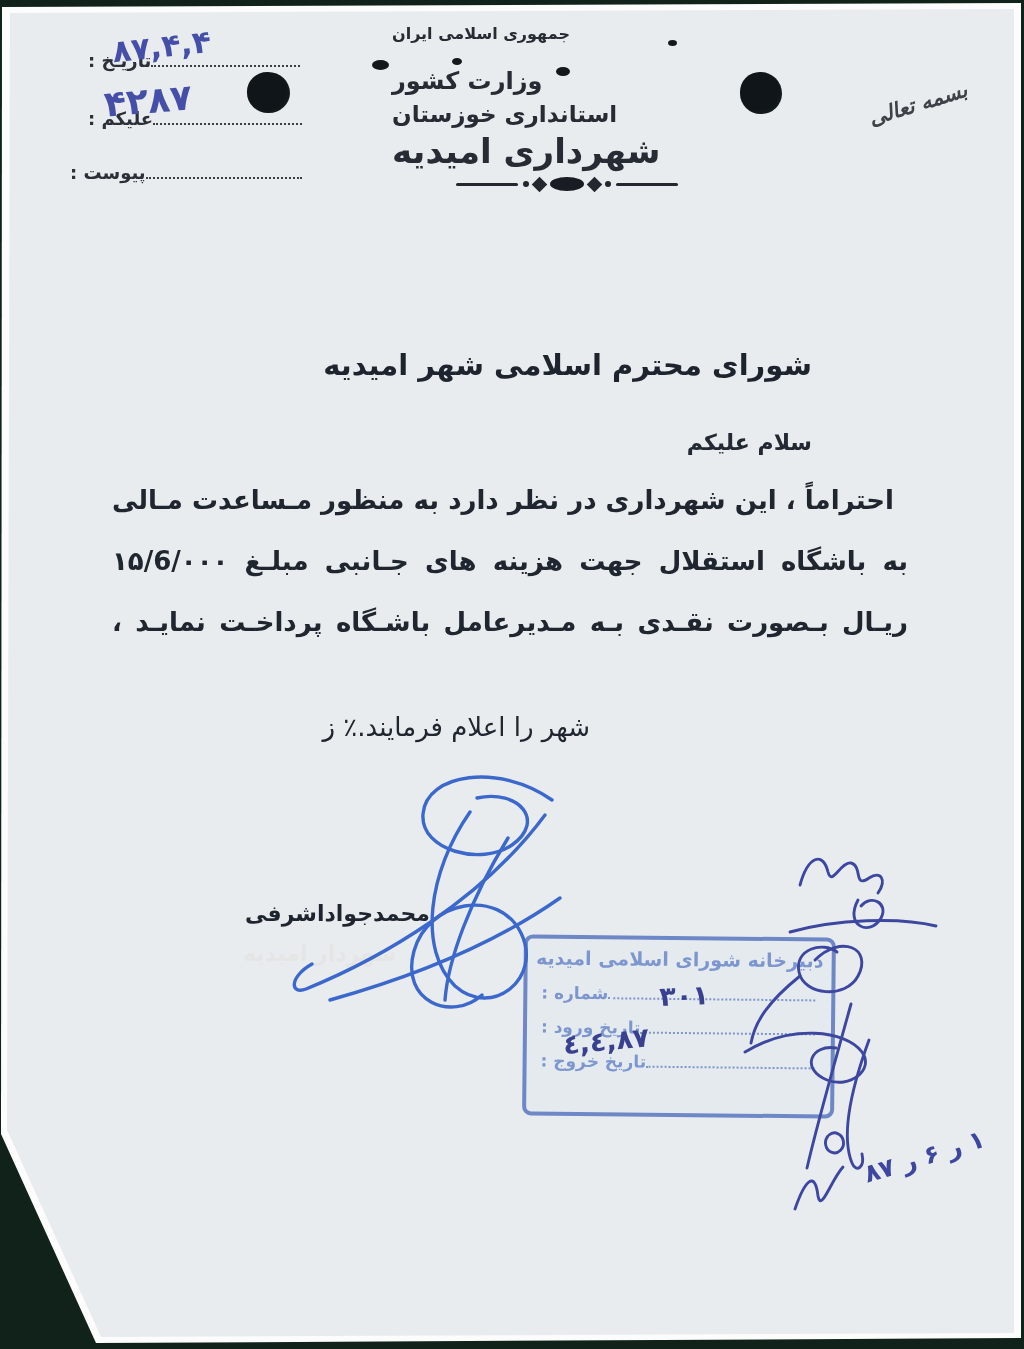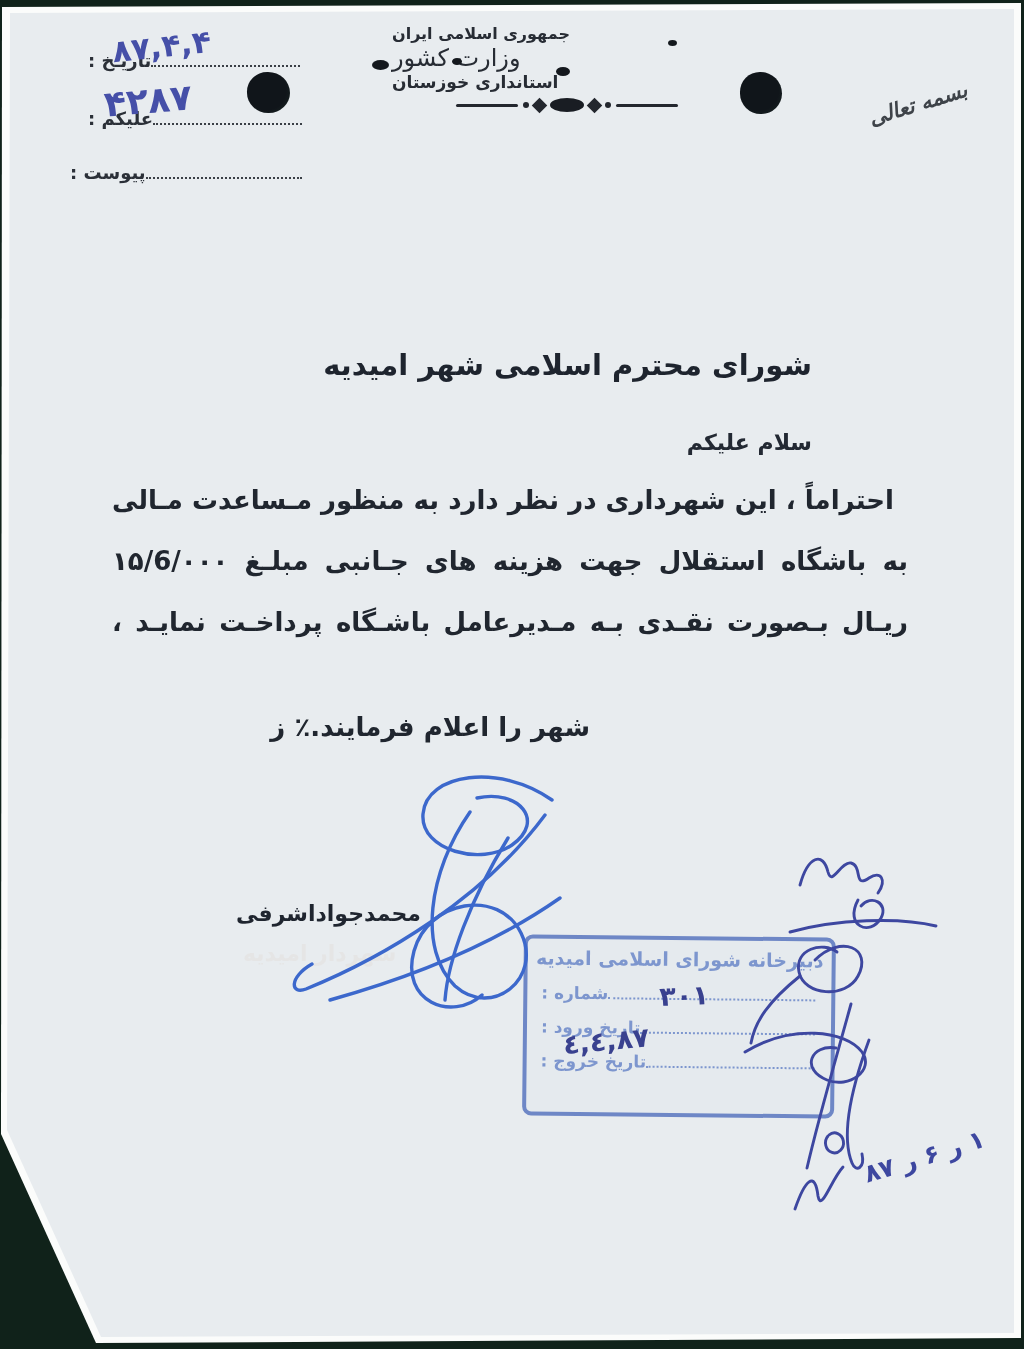--- a/index.html
+++ b/index.html
@@ -19,22 +19,22 @@
   .paper{
     position:absolute;inset:0;background:#e8ecef;
     clip-path:polygon(10px 13px,1014px 9px,1014px 1333px,101px 1337px,7px 1130px);
   }
   .abs{position:absolute;}
   .rtl{direction:rtl;unicode-bidi:embed;}
 
   
   .lh{left:392px;top:24px;width:350px;text-align:left;color:#272c34;}
   .lh-country{font-size:16px;font-weight:bold;letter-spacing:.5px;}
-  .lh-ministry{font-size:24px;font-weight:normal;margin-top:1px;}
-  .lh-province{font-size:17px;font-weight:bold;}
+  .lh-ministry{font-size:24px;font-weight:bold;margin-top:24px;}
+  .lh-province{font-size:23px;font-weight:bold;margin-top:6px;}
   .lh-city{font-size:34px;font-weight:bold;margin-top:4px;}
   .ornament{display:flex;align-items:center;justify-content:center;gap:5px;margin-top:6px;}
   .orn-line{height:3px;background:#23272e;width:62px;border-radius:2px;}
   .orn-dot{width:6px;height:6px;background:#23272e;border-radius:50%;}
   .orn-diamond{width:11px;height:11px;background:#23272e;transform:rotate(45deg);}
   .orn-ellipse{width:34px;height:14px;background:#191d23;border-radius:50%;}
   .bismillah{
     left:848px;top:92px;width:140px;color:#3e4349;
     font-size:21px;font-style:italic;font-weight:bold;
     transform:rotate(-17deg);text-align:center;
@@ -48,25 +48,25 @@
 
   
   .recipient{right:212px;top:348px;font-size:29px;font-weight:bold;color:#1e242e;white-space:nowrap;}
   .salutation{right:212px;top:430px;font-size:22px;font-weight:bold;color:#232933;white-space:nowrap;}
   .body-par{left:112px;top:476px;width:796px;color:#20262f;}
   .body-line{
     font-size:26px;font-weight:bold;height:61px;line-height:48px;
     text-align:justify;text-align-last:justify;text-justify:inter-word;
   }
   .body-line.first{padding-right:14px;}
-  .last-line{left:200px;top:712px;width:390px;font-size:26px;font-weight:bold;
+  .last-line{left:200px;top:712px;width:390px;font-size:26px;font-weight:normal;
     color:#20262f;white-space:nowrap;}
 
   
-  .sig-name{left:236px;top:901px;font-size:22px;font-weight:bold;color:#1f252f;white-space:nowrap;}
+  .sig-name{left:245px;top:901px;font-size:22px;font-weight:bold;color:#1f252f;white-space:nowrap;}
   .sig-title{left:243px;top:941px;font-size:22px;font-weight:bold;color:#e5e5e5;white-space:nowrap;}
 
   
   .stamp{
     left:523px;top:936px;width:312px;height:181px;
     border:4px solid #6e87c6;border-radius:9px;
     transform:rotate(.6deg);color:#7d96ce;box-sizing:border-box;
     background:rgba(190,205,235,.06);
   }
   .stamp-org{text-align:center;font-size:19px;font-weight:bold;margin-top:8px;white-space:nowrap;}
@@ -89,20 +89,21 @@
 <body>
 
 <div class="scan">
   <div class="sheet-white"></div>
   <div class="paper"></div>
 
   <div class="abs lh rtl">
     <div class="lh-country">جمهوری اسلامی ایران</div>
     <div class="lh-ministry">وزارت کشور</div>
     <div class="lh-province">استانداری خوزستان</div>
+    <div class="lh-city">شهرداری امیدیه</div>
     <div class="ornament">
       <div class="orn-line"></div>
       <div class="orn-dot"></div>
       <div class="orn-diamond"></div>
       <div class="orn-ellipse"></div>
       <div class="orn-diamond"></div>
       <div class="orn-dot"></div>
       <div class="orn-line"></div>
     </div>
   </div>

